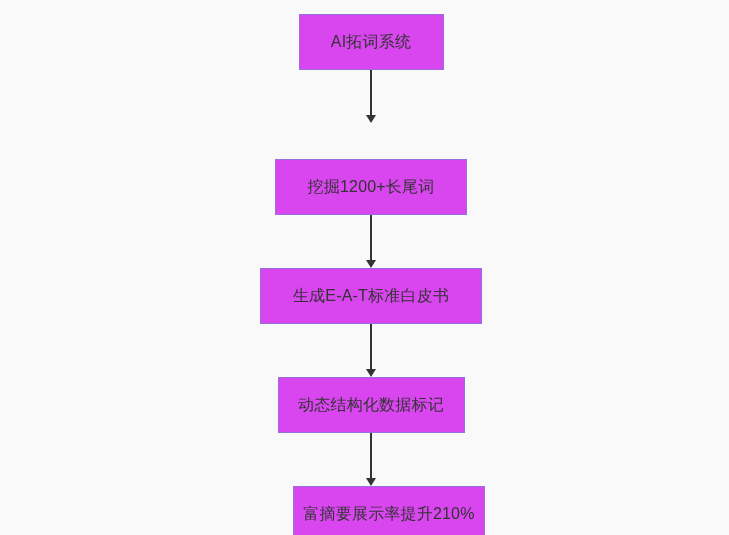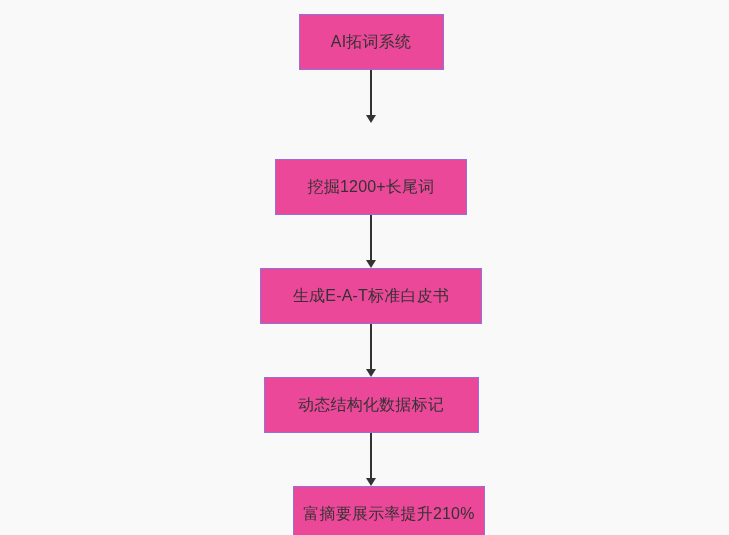--- a/index.html
+++ b/index.html
@@ -23,36 +23,36 @@
     left: 371px;
     top: 14px;
     transform: translateX(-50%);
     display: flex;
     flex-direction: column;
     align-items: center;
   }
   .node {
     box-sizing: border-box;
     height: 56px;
-    background: #ec4899;
+    background: #d946ef;
     border: 1.3px solid #9370DB;
     display: flex;
     align-items: center;
     justify-content: center;
     white-space: nowrap;
   }
   .node span {
     font-size: 16px;
     color: #333333;
     letter-spacing: 0.2px;
   }
   .w1 { width: 145px; }
   .w2 { width: 192px; margin-top: 36px; }
   .w3 { width: 222px; }
-  .w4 { width: 215px; align-items: center; }
+  .w4 { width: 187px; align-items: center; }
   .w5 { width: 192px; margin-left: 36px; }
   .connector {
     height: 53px;
     display: flex;
     flex-direction: column;
     align-items: center;
   }
   .connector .line {
     flex: 1;
     width: 2px;

